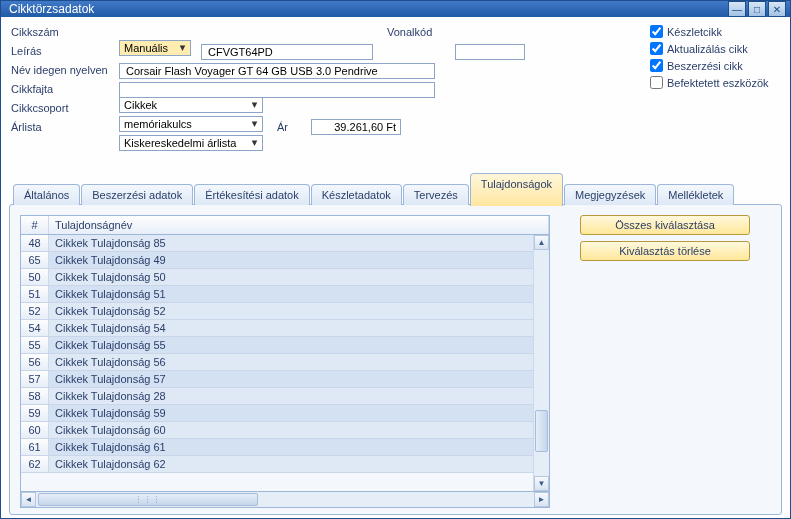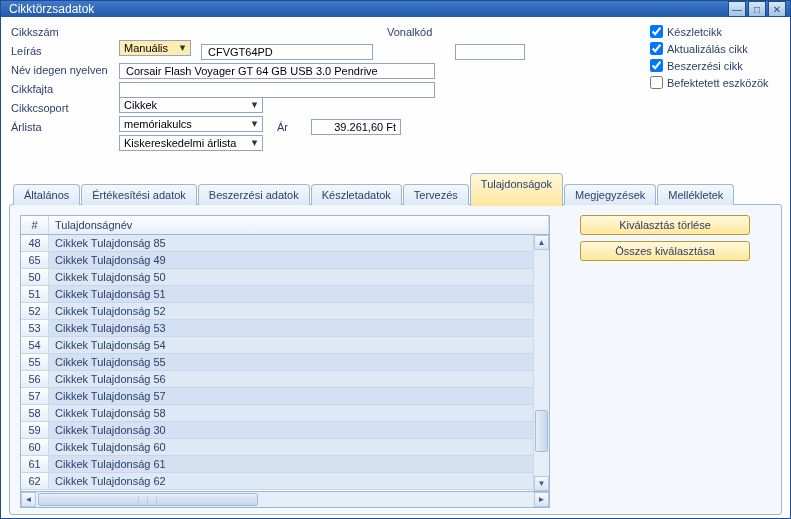--- a/index.html
+++ b/index.html
@@ -380,22 +380,22 @@
       <label class="chk-row">
           <input type="checkbox" style="">
           <span>Befektetett eszközök</span>
         </label>
     </div>
   </div>
 
   <div class="tab-area">
     <div class="tab-strip" id="tab-strip">
         <div class="tab">Általános</div>
+        <div class="tab">Beszerzési adatok</div>
         <div class="tab">Értékesítési adatok</div>
-        <div class="tab">Beszerzési adatok</div>
         <div class="tab">Készletadatok</div>
         <div class="tab">Tervezés</div>
         <div class="tab active">Tulajdonságok</div>
         <div class="tab">Megjegyzések</div>
         <div class="tab">Mellékletek</div>
       </div>
     <div class="tab-body">
       <div class="grid-wrap">
         <div class="grid-head">
           <div class="gh num">#</div>
@@ -416,47 +416,43 @@
                 <div class="gc-name">Cikkek Tulajdonság 50</div>
               </div>
               <div class="grow alt">
                 <div class="gc-num">51</div>
                 <div class="gc-name">Cikkek Tulajdonság 51</div>
               </div>
               <div class="grow">
                 <div class="gc-num">52</div>
                 <div class="gc-name">Cikkek Tulajdonság 52</div>
               </div>
-              <div class="grow alt">
-                <div class="gc-num">53</div>
-                <div class="gc-name">Cikkek Tulajdonság 53</div>
-              </div>
               <div class="grow">
                 <div class="gc-num">54</div>
                 <div class="gc-name">Cikkek Tulajdonság 54</div>
               </div>
               <div class="grow alt">
                 <div class="gc-num">55</div>
                 <div class="gc-name">Cikkek Tulajdonság 55</div>
               </div>
               <div class="grow">
                 <div class="gc-num">56</div>
                 <div class="gc-name">Cikkek Tulajdonság 56</div>
               </div>
               <div class="grow alt">
                 <div class="gc-num">57</div>
                 <div class="gc-name">Cikkek Tulajdonság 57</div>
               </div>
               <div class="grow">
                 <div class="gc-num">58</div>
-                <div class="gc-name">Cikkek Tulajdonság 58</div>
+                <div class="gc-name">Cikkek Tulajdonság 28</div>
               </div>
               <div class="grow alt">
                 <div class="gc-num">59</div>
-                <div class="gc-name">Cikkek Tulajdonság 30</div>
+                <div class="gc-name">Cikkek Tulajdonság 59</div>
               </div>
               <div class="grow">
                 <div class="gc-num">60</div>
                 <div class="gc-name">Cikkek Tulajdonság 60</div>
               </div>
               <div class="grow alt">
                 <div class="gc-num">61</div>
                 <div class="gc-name">Cikkek Tulajdonság 61</div>
               </div>
               <div class="grow">
@@ -474,22 +470,22 @@
         </div>
         <div class="hscroll">
           <div class="sbtn" style="width:15px;height:auto">◄</div>
           <div class="htrack">
             <div class="hthumb">⋮⋮⋮</div>
           </div>
           <div class="sbtn" style="width:15px;height:auto">►</div>
         </div>
       </div>
       <div class="side-btns">
+        <div class="ybtn">Összes kiválasztása</div>
         <div class="ybtn">Kiválasztás törlése</div>
-        <div class="ybtn">Összes kiválasztása</div>
       </div>
     </div>
   </div>
 
   <div class="footer">
     <div class="fbtn">Aktualizálás</div>
     <div class="fbtn">Mégsem</div>
   </div>
 
 </div>

